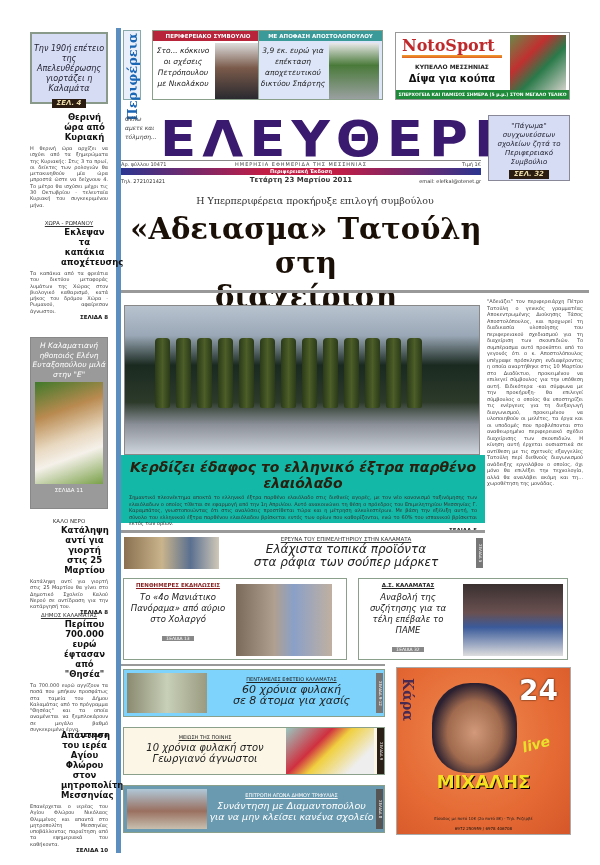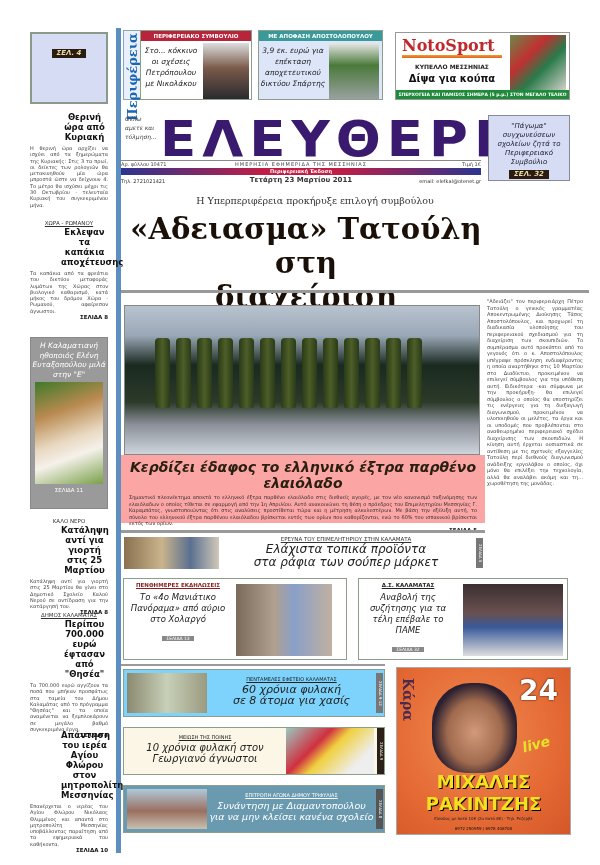--- a/index.html
+++ b/index.html
@@ -42,21 +42,21 @@
   .pagebox { position: absolute; left: 488px; top: 115px; width: 82px; height: 66px; background: #d6dcf3; border: 1px solid #889; text-align: center; font-style: italic; font-size: 7px; line-height: 9px; color: #223; padding-top: 6px; }
   .pagebox .sel-tag { margin-top: 3px; }
   
   .supra { position: absolute; left: 121px; top: 195px; width: 360px; text-align: center; font-family: "DejaVu Serif", serif; font-size: 9.5px; color: #333; padding-left: 28px; }
   .headline { position: absolute; left: 121px; top: 212px; width: 370px; text-align: center; font-family: "DejaVu Serif", serif; font-weight: bold; font-size: 29px; line-height: 34px; color: #1a1008; }
   .hr { position: absolute; height: 3px; background: #999; }
   
   .mainphoto { position: absolute; left: 124px; top: 305px; width: 356px; height: 150px; background: linear-gradient(180deg, #b8c3cf 0%, #9aa7b6 20%, #1a2a20 40%, #2c3a2a 65%, #8a8f98 80%, #cfd5dc 100%); border: 1px solid #888; }
   .bottles { position: absolute; left: 30px; top: 32px; display: flex; gap: 6px; }
   .bottles i { display: block; width: 15px; height: 70px; background: linear-gradient(90deg, #2a3a18, #4d5e28, #2a3a18); border-radius: 4px 4px 2px 2px; }
-  .oilbox { position: absolute; left: 121px; top: 455px; width: 364px; height: 68px; background: #fca5a5; }
+  .oilbox { position: absolute; left: 121px; top: 455px; width: 364px; height: 68px; background: #14b8a6; }
   .oilbox .h { text-align: center; font-style: italic; font-weight: bold; font-size: 14px; color: #2a2010; margin-top: 4px; }
   .oilbox .b { font-size: 5px; line-height: 6.5px; color: #333; padding: 3px 8px 0; text-align: justify; }
   .oilbox .p { font-size: 5.5px; font-weight: bold; text-align: right; padding-right: 8px; }
   
   .rtext { position: absolute; left: 487px; top: 298px; width: 96px; font-size: 5px; line-height: 6.5px; color: #444; text-align: justify; }
   
   .supermarket { position: absolute; left: 121px; top: 530px; width: 364px; height: 40px; border-top: 3px solid #999; }
   .supermarket .img { position: absolute; left: 3px; top: 4px; width: 95px; height: 32px; background: linear-gradient(90deg, #8a7050, #c9b48c 40%, #5a7090 70%, #d0c8b8); }
   .supermarket .k { position: absolute; left: 100px; width: 250px; top: 3px; text-align: center; font-size: 5.5px; text-decoration: underline; color: #333; }
   .supermarket .h { position: absolute; left: 100px; width: 250px; top: 10px; text-align: center; font-style: italic; font-size: 12px; line-height: 13px; color: #222; }
@@ -80,20 +80,21 @@
   .ad .name1 { top: 103px; } .ad .name2 { top: 125px; }
   .ad .small { position: absolute; left: 0; width: 100%; top: 148px; text-align: center; font-size: 4px; color: #222; }
   .ad .phone { position: absolute; left: 0; width: 100%; top: 158px; text-align: center; font-size: 4px; color: #111; }
 </style>
 </head>
 <body>
 
 <div class="vline"></div>
 
 <div class="lbox">
+  <div>Την 190ή επέτειο της Απελευθέρωσης γιορτάζει η Καλαμάτα</div>
   <div style="margin-top:4px"><span class="sel-tag">ΣΕΛ. 4</span></div>
 </div>
 
 <div class="lcol" style="top:112px">
   <div class="lhead">Θερινή ώρα από Κυριακή</div>
   <div class="lbody">Η θερινή ώρα αρχίζει να ισχύει από τα ξημερώματα της Κυριακής: Στις 3 τα πρωί, οι δείκτες των ρολογιών θα μετακινηθούν μία ώρα μπροστά ώστε να δείχνουν 4. Το μέτρο θα ισχύσει μέχρι τις 30 Οκτωβρίου - τελευταία Κυριακή του συγκεκριμένου μήνα.</div>
 </div>
 
 <div class="lcol" style="top:220px">
   <div class="lkicker">ΧΩΡΑ - ΡΩΜΑΝΟΥ</div>
@@ -125,21 +126,21 @@
 <div class="lcol" style="top:730px">
   <div class="lhead">Απάντηση του ιερέα Αγίου Φλώρου στον μητροπολίτη Μεσσηνίας</div>
   <div class="lbody">Επανέρχεται ο ιερέας του Αγίου Φλώρου Νικόλαος Θλιμμένος και απαντά στο μητροπολίτη Μεσσηνίας υποβάλλοντας παραίτηση από τα εφημεριακά του καθήκοντα.</div>
   <div class="lpage">ΣΕΛΙΔΑ 10</div>
 </div>
 
 <div class="vertbar">
     <span>Περιφέρεια</span>
   </div>
 
-<div class="teaser" style="left:140px;width:112px">
+<div class="teaser" style="left:152px;width:112px">
   <div class="tkicker" style="background:#b8243a">ΠΕΡΙΦΕΡΕΙΑΚΟ ΣΥΜΒΟΥΛΙΟ</div>
   <div class="ttext" style="width:60px;padding-top:4px">Στο... κόκκινο οι σχέσεις Πετρόπουλου με Νικολάκου</div>
   <div class="pic" style="left:62px;top:12px;width:46px;height:56px;background:linear-gradient(180deg,#ddd,#7a5a4a 45%,#2a2a30)"></div>
 </div>
 
 <div class="teaser" style="left:258px;width:125px;background:#dde6f8">
   <div class="tkicker" style="background:#3a9a9a">ΜΕ ΑΠΟΦΑΣΗ ΑΠΟΣΤΟΛΟΠΟΥΛΟΥ</div>
   <div class="ttext" style="width:68px;padding-top:4px">3,9 εκ. ευρώ για επέκταση αποχετευτικού δικτύου Σπάρτης</div>
   <div class="pic" style="left:70px;top:12px;width:50px;height:56px;background:linear-gradient(180deg,#e8e8e8,#4a7a3a 40%,#9aa0a0)"></div>
 </div>
@@ -264,16 +265,15 @@
   </div>
   <div class="vtag" style="right:1px;top:3px;height:40px;background:#555">ΣΕΛΙΔΑ 8</div>
 </div>
 
 <div class="ad">
   <div class="face"></div>
   <div class="kara">Κάρα</div>
   <div class="num">24</div>
   <div class="live">live</div>
   <div class="name1">ΜΙΧΑΛΗΣ</div>
-  <div class="name2">ΡΑΚΙΝΤΖΗΣ</div>
   <div class="small">Είσοδος με ποτό 10€ (2ο ποτό 8€) · Τηλ. Ρεζερβέ</div>
   <div class="phone">6972 250959 / 6978 406708</div>
 </div>
 
 </body></html>

